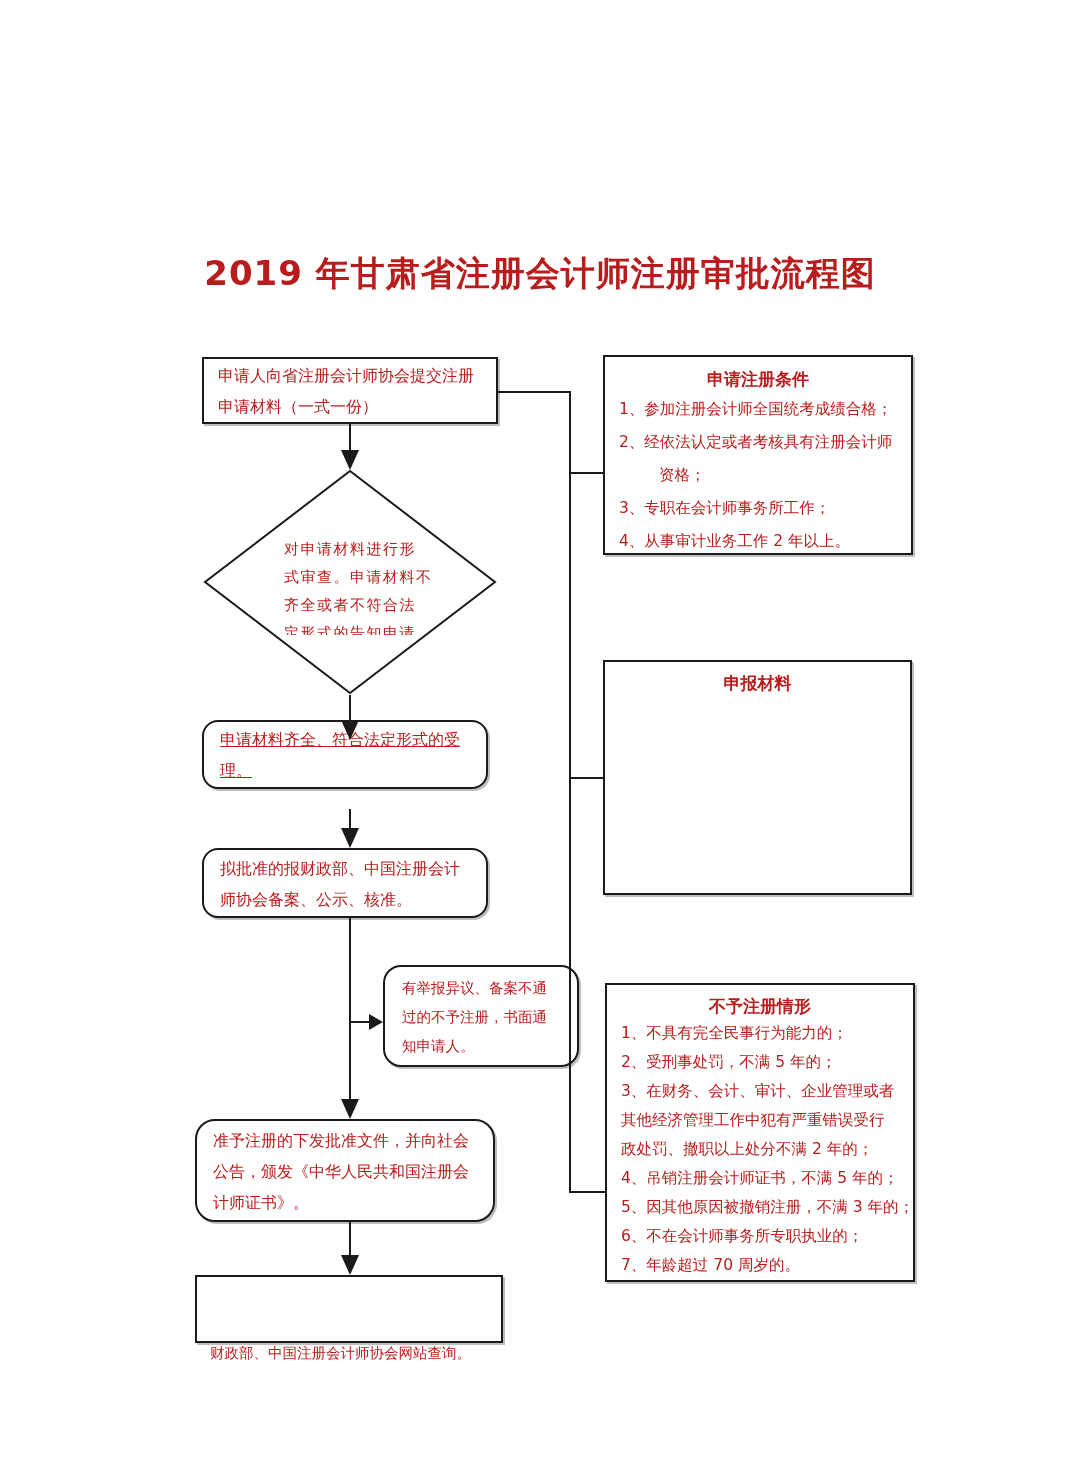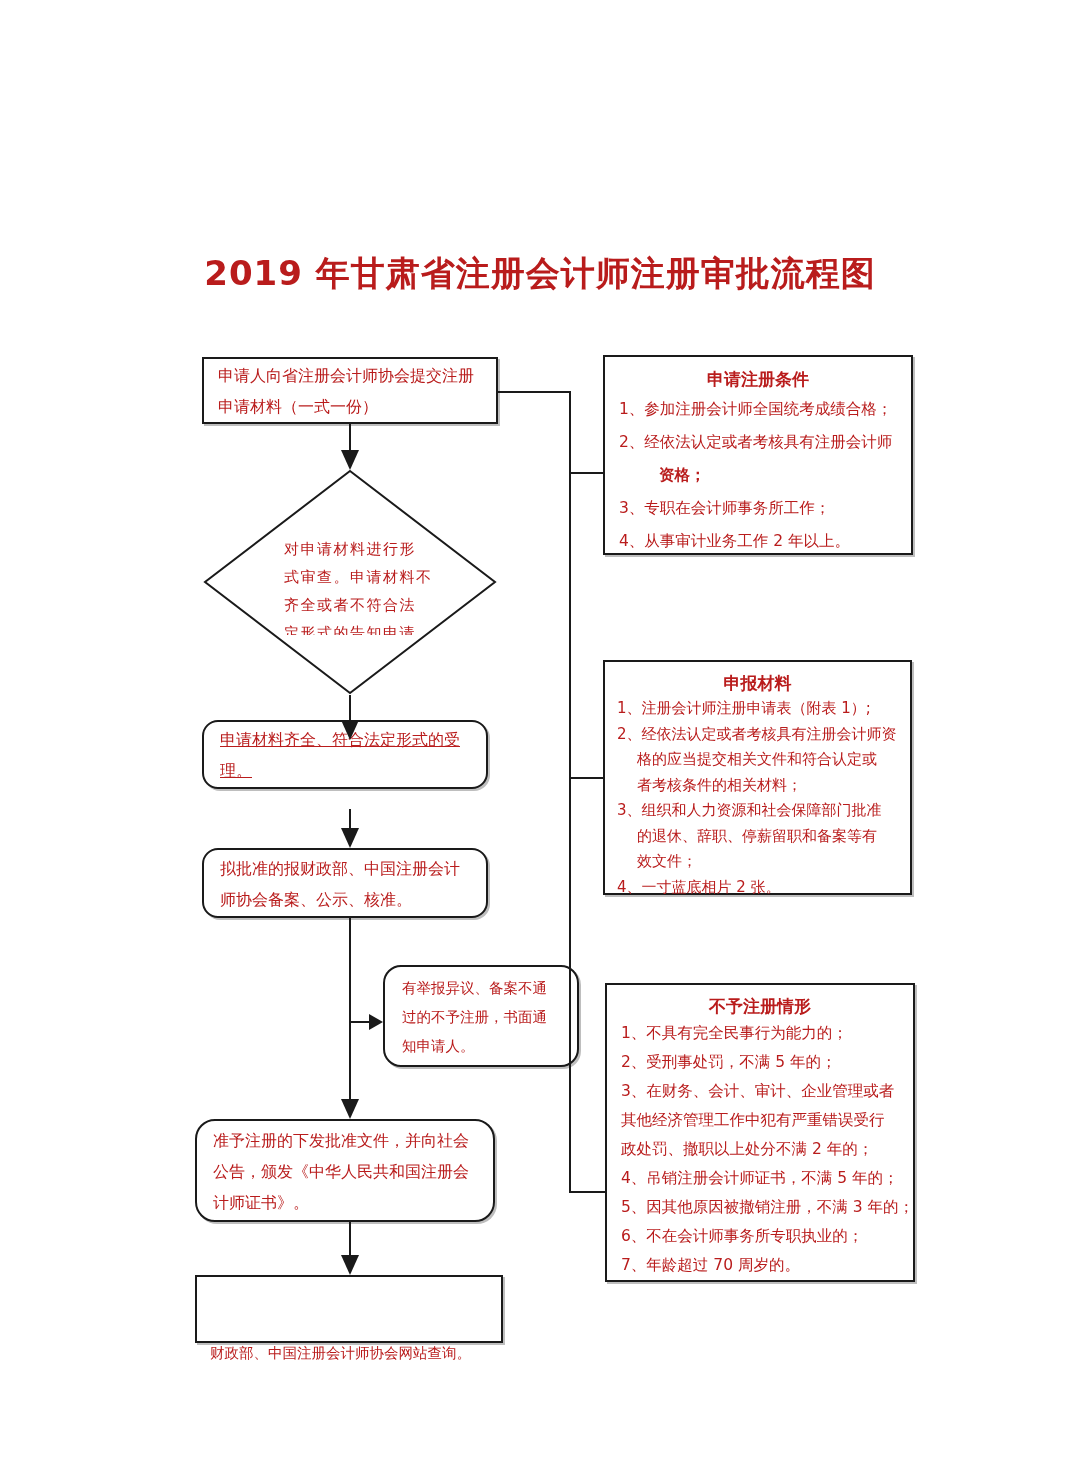--- a/index.html
+++ b/index.html
@@ -30,21 +30,21 @@
   .diamond-text{position:absolute;left:82px;top:66px;width:168px;height:100px;overflow:hidden;
                 font-size:15px;letter-spacing:1.5px;}
   .diamond-text .ln{line-height:28px;}
   
   .panel{position:absolute;border:2px solid #1a1a1a;background:#fff;box-sizing:border-box;
          box-shadow:2px 2px 0 rgba(110,110,110,.45);}
   .panel-title{text-align:center;font-weight:bold;font-size:17px;}
   #p1{left:603px;top:355px;width:310px;height:200px;padding:10px 0 0 14px;}
   #p1 .panel-title{line-height:24px;margin:0 14px 2px 0;}
   #p1 .ln{line-height:33px;font-size:15.5px;}
-  #p1 .indent{padding-left:40px;font-weight:bold;}
+  #p1 .indent{padding-left:40px;}
   #p2{left:603px;top:660px;width:309px;height:235px;padding:8px 0 0 12px;}
   #p2 .panel-title{line-height:26px;margin:0 12px 0 0;}
   #p2 .ln{line-height:25.5px;font-size:15px;}
   #p2 .indent{padding-left:20px;}
   #p3{left:605px;top:983px;width:310px;height:299px;padding:8px 0 0 14px;}
   #p3 .panel-title{line-height:26px;margin:0 14px 0 0;}
   #p3 .ln{line-height:29px;font-size:15.5px;}
   
   .cline{position:absolute;background:#1a1a1a;}
   #c-h1{left:498px;top:391px;width:73px;height:2px;}
@@ -134,31 +134,20 @@
     <span class="ln">1、参加注册会计师全国统考成绩合格；</span>
         <span class="ln">2、经依法认定或者考核具有注册会计师</span>
         <span class="ln indent">资格；</span>
         <span class="ln">3、专职在会计师事务所工作；</span>
         <span class="ln">4、从事审计业务工作 2 年以上。</span>
       </div>
   </div>
 
   <div class="panel" id="p2">
     <div class="panel-title">申报材料</div>
-    <div class="panel-body">
-
-    <span class="ln">1、注册会计师注册申请表（附表 1）;</span>
-        <span class="ln">2、经依法认定或者考核具有注册会计师资</span>
-        <span class="ln indent">格的应当提交相关文件和符合认定或</span>
-        <span class="ln indent">者考核条件的相关材料；</span>
-        <span class="ln">3、组织和人力资源和社会保障部门批准</span>
-        <span class="ln indent">的退休、辞职、停薪留职和备案等有</span>
-        <span class="ln indent">效文件；</span>
-        <span class="ln">4、一寸蓝底相片 2 张。</span>
-      </div>
   </div>
 
   <div class="panel" id="p3">
     <div class="panel-title">不予注册情形</div>
     <div class="panel-body">
 
     <span class="ln">1、不具有完全民事行为能力的；</span>
         <span class="ln">2、受刑事处罚，不满 5 年的；</span>
         <span class="ln">3、在财务、会计、审计、企业管理或者</span>
         <span class="ln">其他经济管理工作中犯有严重错误受行</span>

